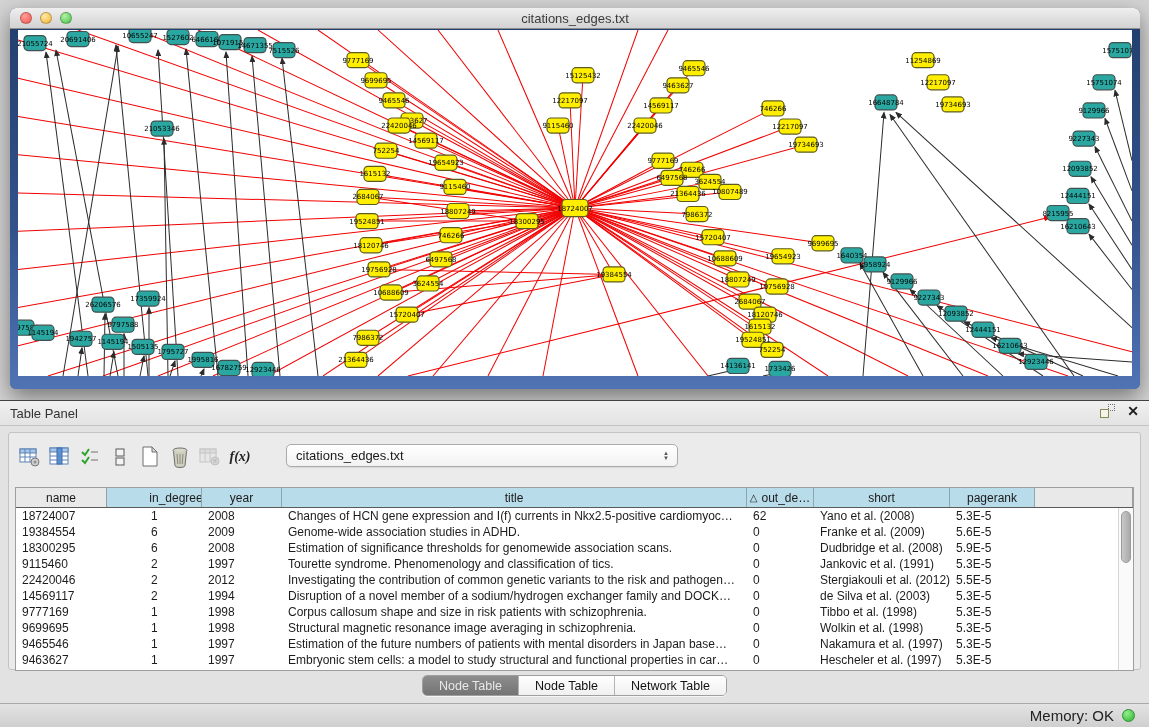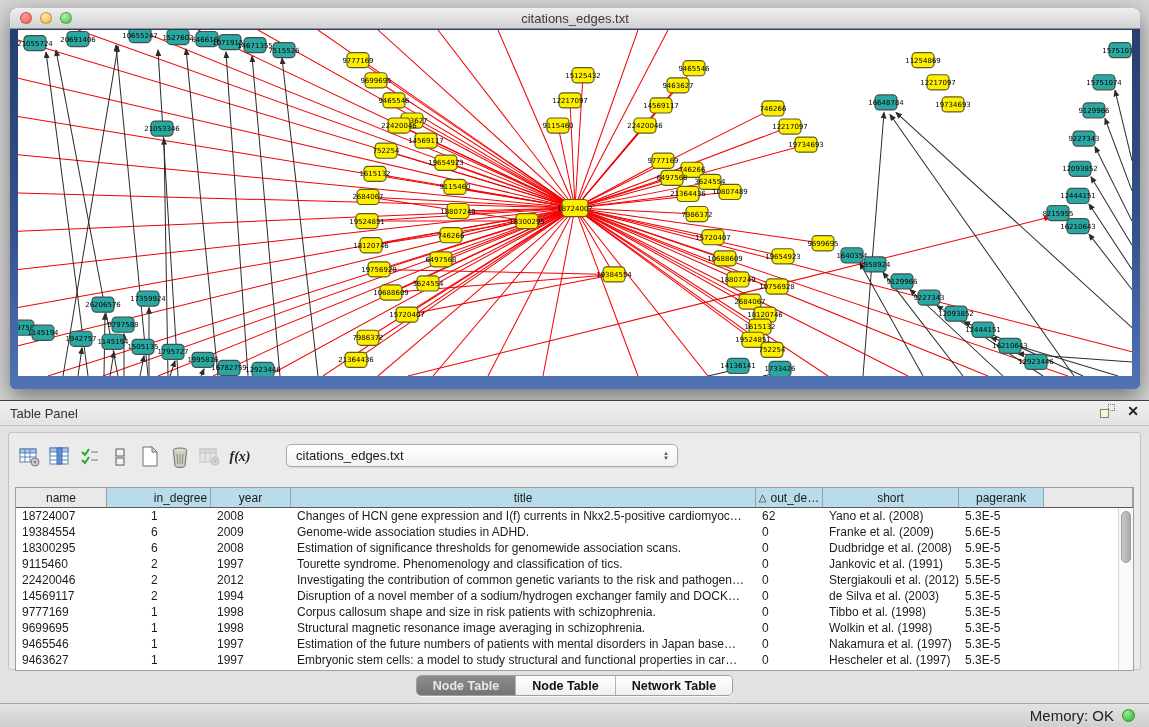--- a/index.html
+++ b/index.html
@@ -57,30 +57,30 @@
 
   .data-table { position:absolute; left:6px; right:6px; top:46px; height:184px; background:#fff; border:1px solid #9e9e9e;margin-top:8px; }
   .thead { display:flex; height:20px; border-bottom:1px solid #5a5a5a; }
   .th { font-size:12px; color:#1a1a1a; display:flex; align-items:center; justify-content:center;
     background:#b9dcea; border-right:1px solid #8fa6b0; overflow:hidden; white-space:nowrap; }
   .th.gray { background:#e9e9e9; border-right:1px solid #9e9e9e; }
   .th .sort { font-size:10px; margin-right:4px; color:#222; }
   .tbody { position:absolute; left:0; right:15px; top:20px; bottom:0; overflow:hidden; }
   .tr { display:flex; height:16px; align-items:center; }
   .td { font-size:12px; color:#1c1c1c; white-space:nowrap; overflow:hidden; padding-left:6px; }
-  .c0{width:91px;} .c1{width:104px;padding-left:44px;} .c2{width:80px;} .c3{width:465px;} .c4{width:67px;} .c5{width:136px;} .c6{width:85px;} .c7{flex:1; border-right:none;}
+  .c0{width:91px;} .c1{width:95px;padding-left:44px;} .c2{width:80px;} .c3{width:465px;} .c4{width:67px;} .c5{width:136px;} .c6{width:85px;} .c7{flex:1; border-right:none;}
   .vscroll { position:absolute; right:0; top:20px; bottom:0; width:15px; background:#fafafa; border-left:1px solid #d6d6d6; }
   .vthumb { position:absolute; left:2px; top:3px; width:10px; height:52px; border-radius:6px;
     background:linear-gradient(90deg,#c9c9c9,#a9a9a9); border:1px solid #9b9b9b; }
 
   .tabs-row { position:absolute; left:0; right:0; bottom:7px; display:flex; justify-content:center; }
   .seg { display:flex; border:1px solid #9f9f9f; border-radius:5px; overflow:hidden; height:21px;
     box-shadow:0 1px 0 rgba(255,255,255,.7); }
   .seg-tab { font-size:12.5px; padding:0 16px; display:flex; align-items:center;
-    background:linear-gradient(#ffffff,#f0f0f0); color:#111; border-right:1px solid #b3b3b3;font-weight:bold; }
+    background:linear-gradient(#ffffff,#f0f0f0); color:#111; border-right:1px solid #b3b3b3; }
   .seg-tab.active { background:linear-gradient(#8d8d8d,#747474); color:#e9e9e9; }
   .seg-tab:last-child { border-right:none; }
 
   
   .status-bar { position:absolute; left:0; bottom:0; width:1149px; height:24px;
     background:linear-gradient(#e3e3e3,#cfcfcf); border-top:1px solid #a9a9a9;
     display:flex; align-items:center; justify-content:flex-end; }
   .mem-label { font-size:15px; color:#222; margin-right:8px; }
   .mem-dot { width:13px; height:13px; border-radius:50%; margin-right:14px;
     background:radial-gradient(circle at 35% 30%, #93ef8e, #2db32d); border:1px solid #2d8f33; }

